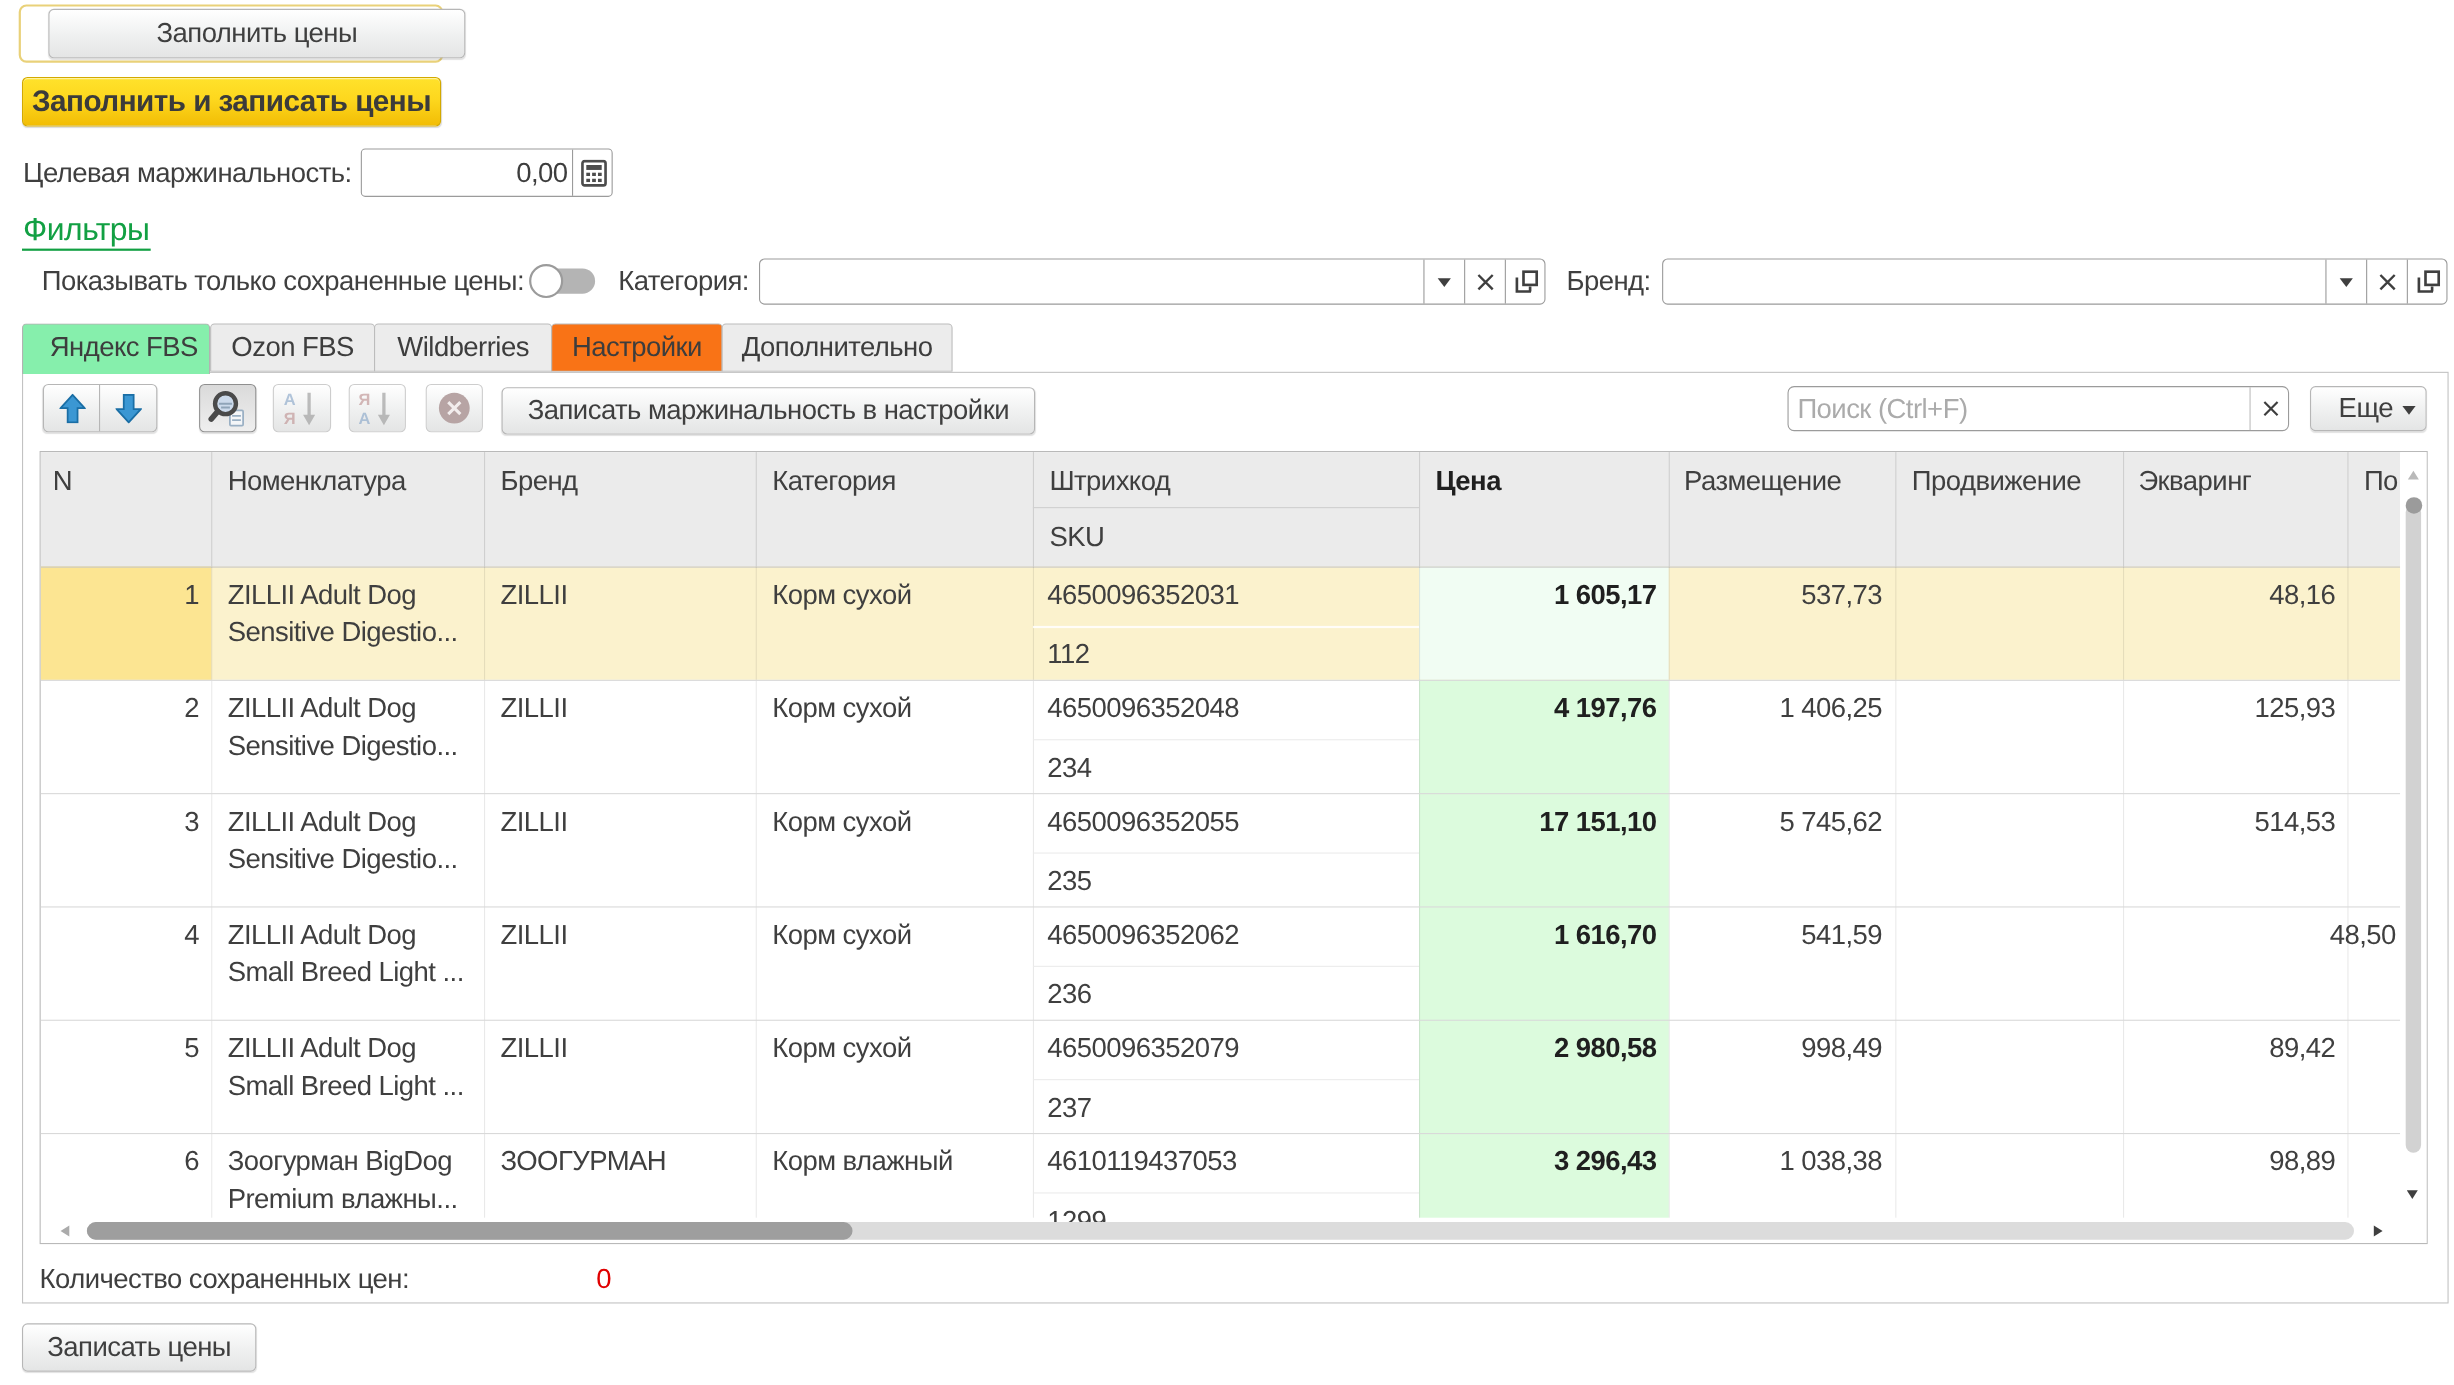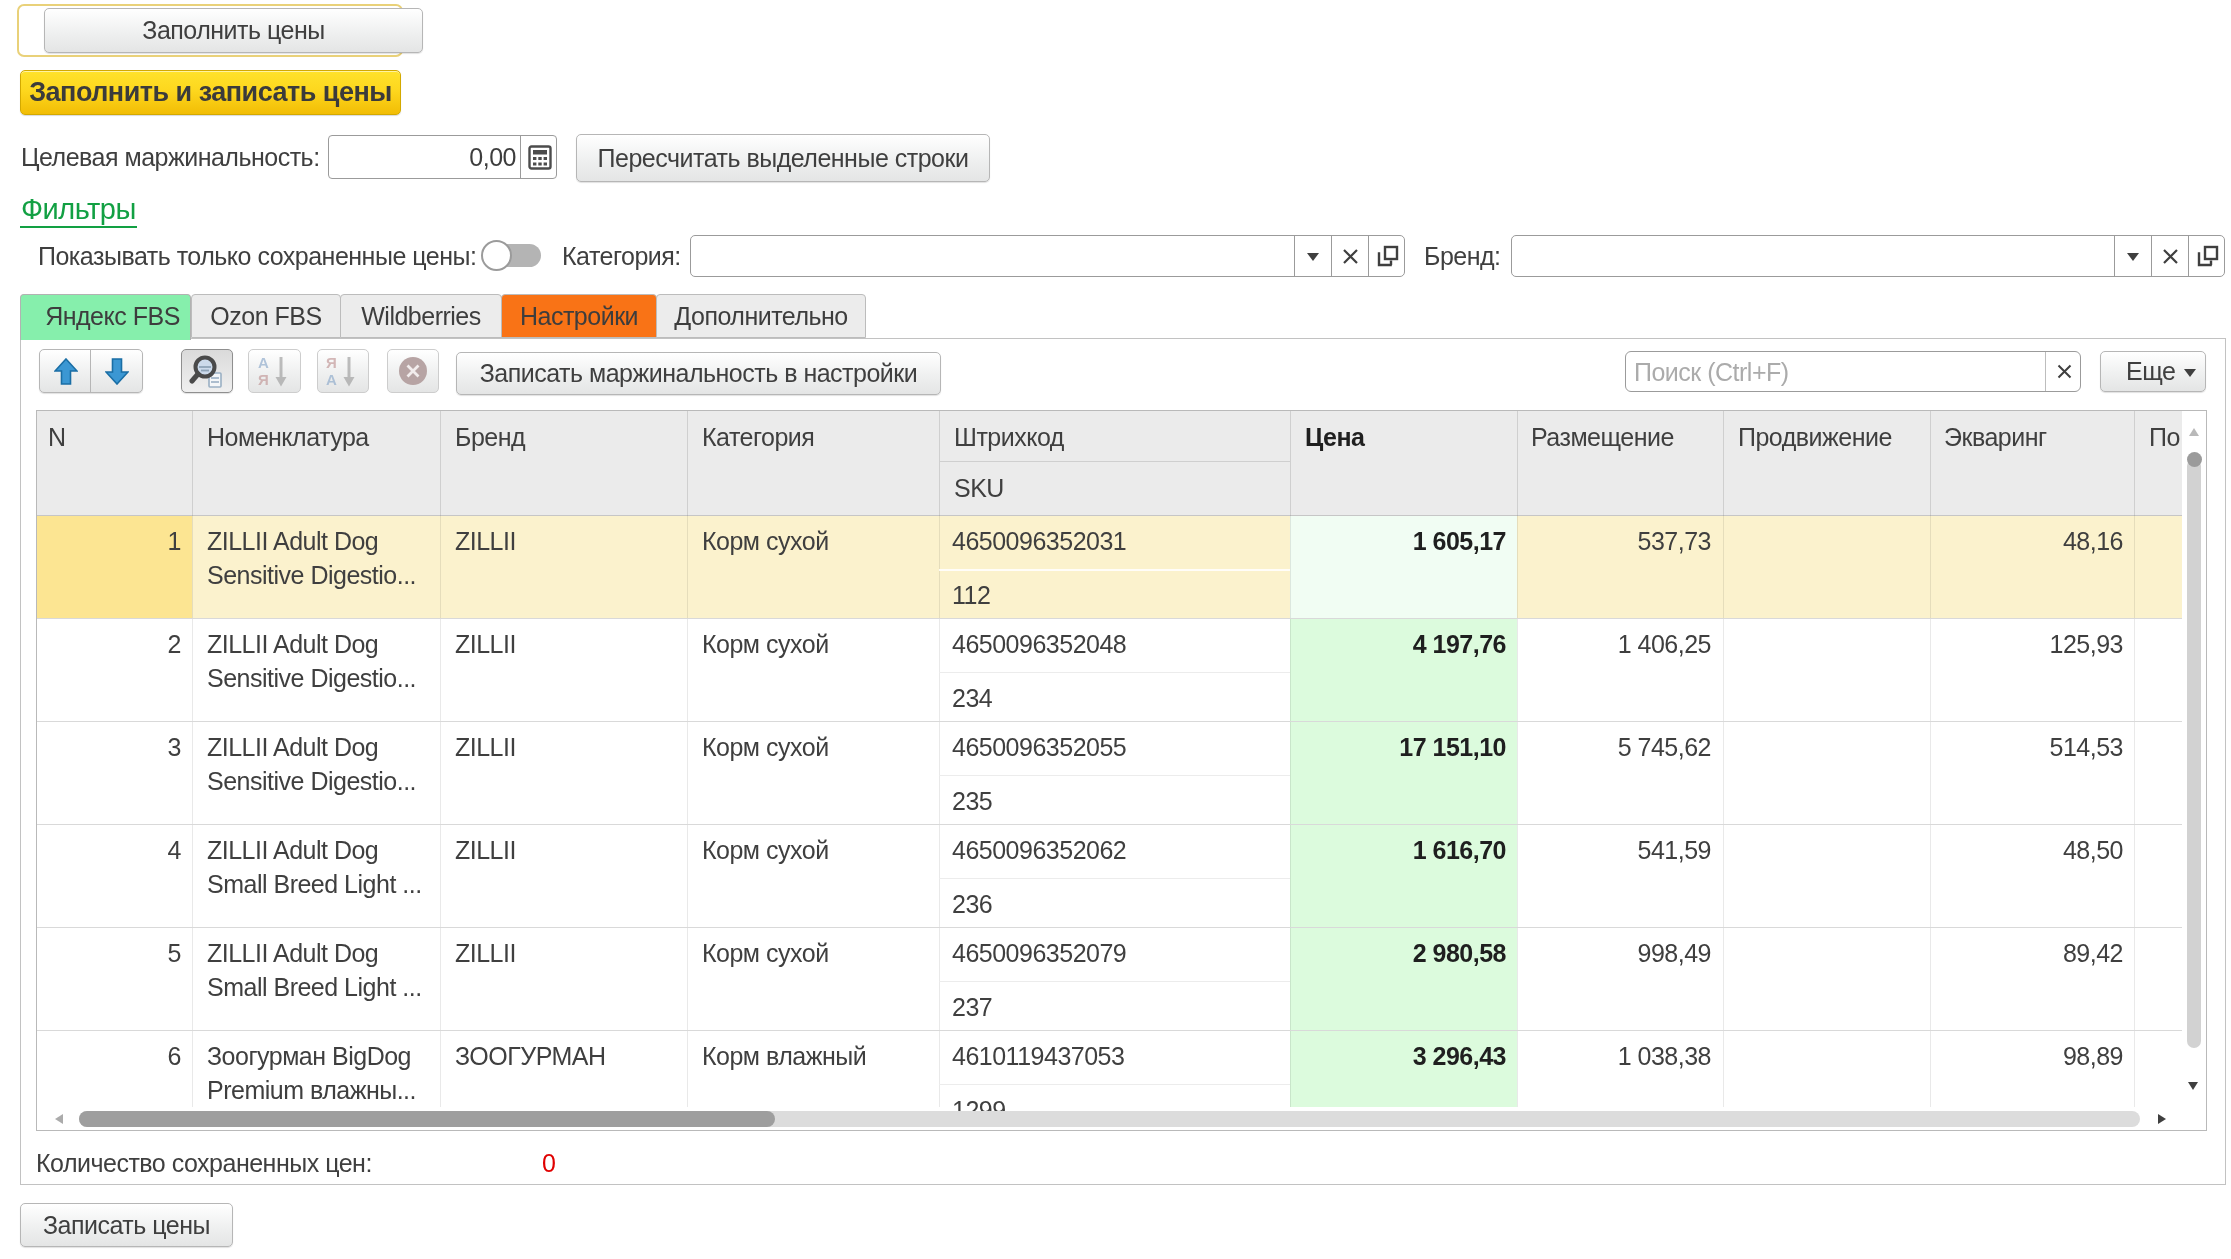--- a/index.html
+++ b/index.html
@@ -39,21 +39,20 @@
       <rect x="5" y="5" width="14" height="4.5" fill="#4c4c4c"></rect>
       <rect x="5" y="12" width="3.4" height="3" fill="#4c4c4c"></rect>
           <rect x="10.3" y="12" width="3.4" height="3" fill="#4c4c4c"></rect>
           <rect x="15.6" y="12" width="3.4" height="3" fill="#4c4c4c"></rect>
       <rect x="5" y="17.5" width="3.4" height="3" fill="#4c4c4c"></rect>
           <rect x="10.3" y="17.5" width="3.4" height="3" fill="#4c4c4c"></rect>
           <rect x="15.6" y="17.5" width="3.4" height="3" fill="#4c4c4c"></rect>
     </svg>
   </div>
 </div>
-<div class="btn" style="left:576px;top:134px;width:414px;height:48px;line-height:46px;">Пересчитать выделенные строки</div>
 
 <div class="lbl" style="left:20px;top:194px;color:#12a043;font-size:29px;line-height:31px;border-bottom:2.5px solid #12a043;padding:0 1px 1px 1px;">Фильтры</div>
 
 <div class="lbl" style="left:38px;top:241px;">Показывать только сохраненные цены:</div>
 <div class="abs" style="left:483px;top:244px;width:58px;height:23px;background:#b4b4b4;border-radius:12px;"></div>
 <div class="abs" style="left:481px;top:240px;width:31px;height:31px;background:#fff;border:2px solid #9b9b9b;border-radius:50%;"></div>
 <div class="lbl" style="left:562px;top:241px;">Категория:</div>
 
 <div class="abs" style="left:690px;top:235px;width:715px;height:42px;border:1px solid #9b9b9b;border-radius:5px;background:#fff;">
   <div class="abs" style="left:603px;top:0;width:37px;height:40px;border-left:1px solid #9b9b9b;">
@@ -239,21 +238,21 @@
 <div class="lbl num" style="left:1893px;top:321px;width:193px;">514,53</div>
 <div class="lbl num" style="left:0;top:424px;width:144px;">4</div>
 <div class="lbl" style="left:170px;top:424px;">ZILLII Adult Dog</div>
 <div class="lbl" style="left:170px;top:458px;">Small Breed Light ...</div>
 <div class="lbl" style="left:418px;top:424px;">ZILLII</div>
 <div class="lbl" style="left:665px;top:424px;">Корм сухой</div>
 <div class="lbl" style="left:915px;top:424px;">4650096352062</div>
 <div class="lbl" style="left:915px;top:478px;">236</div>
 <div class="lbl num" style="left:1253px;top:424px;width:216px;font-weight:bold;color:#1f1f1f;">1&nbsp;616,70</div>
 <div class="lbl num" style="left:1480px;top:424px;width:194px;padding-left:32px;">541,59</div>
-<div class="lbl num" style="left:1893px;top:424px;width:193px;text-align:right;">48,50</div>
+<div class="lbl num" style="left:1948px;top:424px;width:193px;text-align:right;">48,50</div>
 <div class="lbl num" style="left:0;top:527px;width:144px;">5</div>
 <div class="lbl" style="left:170px;top:527px;">ZILLII Adult Dog</div>
 <div class="lbl" style="left:170px;top:561px;">Small Breed Light ...</div>
 <div class="lbl" style="left:418px;top:527px;">ZILLII</div>
 <div class="lbl" style="left:665px;top:527px;">Корм сухой</div>
 <div class="lbl" style="left:915px;top:527px;">4650096352079</div>
 <div class="lbl" style="left:915px;top:581px;">237</div>
 <div class="lbl num" style="left:1253px;top:527px;width:216px;font-weight:bold;color:#1f1f1f;">2&nbsp;980,58</div>
 <div class="lbl num" style="left:1480px;top:527px;width:194px;">998,49</div>
 <div class="lbl num" style="left:1893px;top:527px;width:193px;">89,42</div>

